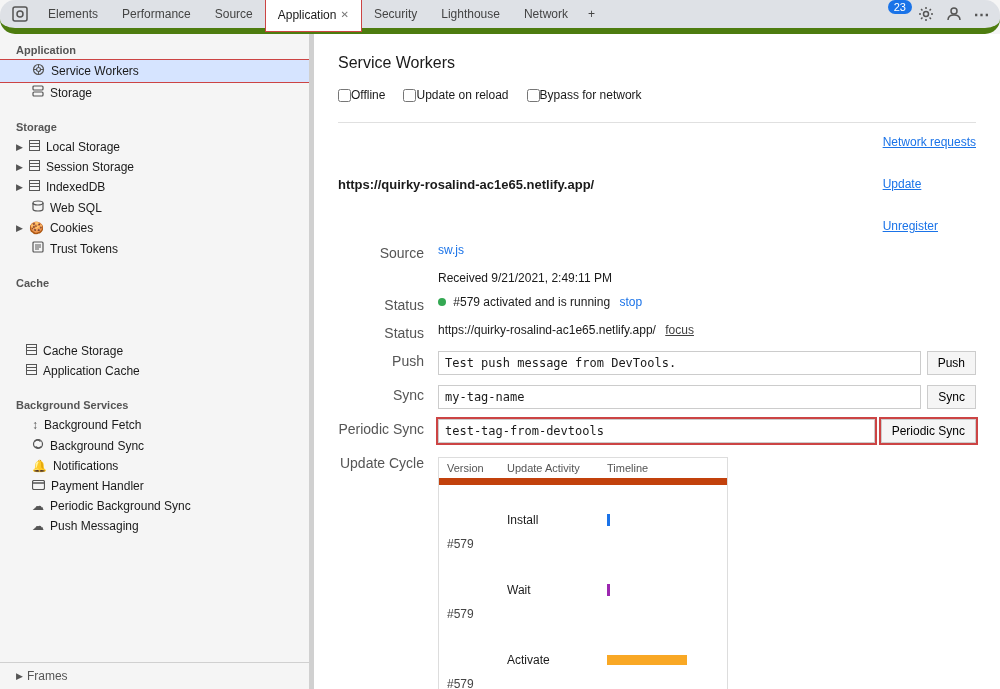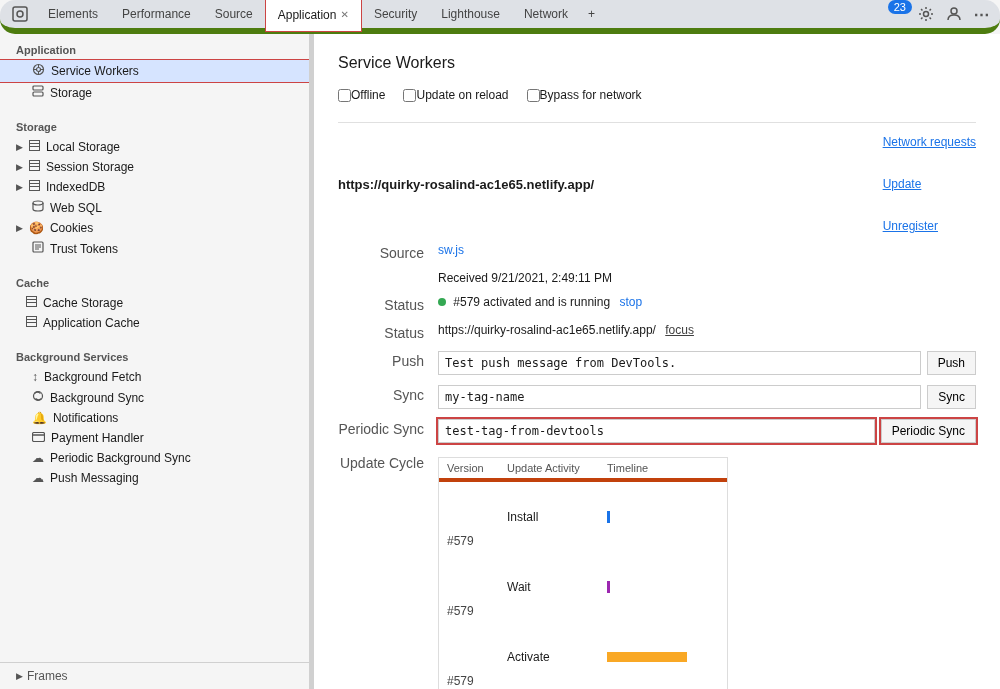--- a/index.html
+++ b/index.html
@@ -122,21 +122,21 @@
     }
     .sw-btn.highlighted { outline: 2px solid #c44; }
 
     
     .update-cycle-container {
       border: 1px solid #ddd;
       background: #fff;
       width: 290px;
       margin-top: 4px;
     }
-    .update-cycle-header { display: flex; padding: 4px 8px; font-size: 11px; color: #555; border-bottom: 4px solid #c2410c; }
+    .update-cycle-header { display: flex; padding: 4px 8px; font-size: 11px; color: #555; border-bottom: 7px solid #c2410c; }
     .uc-col-version { width: 60px; }
     .uc-col-activity { width: 100px; }
     .uc-col-timeline { flex: 1; }
     .uc-row { display: flex; align-items: center; padding: 4px 8px; font-size: 12px; }
     .uc-version { width: 60px; color: #444; margin-top: 48px; }
     .uc-activity { width: 100px; color: #1a1a1a; }
     .uc-timeline { flex: 1; display: flex; align-items: center; }
 
     
     .bottom-bar {
@@ -300,21 +300,21 @@
             <line x1="3" y1="6" x2="9" y2="6" stroke="#555" stroke-width="1"></line>
             <line x1="3" y1="8" x2="7" y2="8" stroke="#555" stroke-width="1"></line>
           </svg>
       </span>
       <span>Trust Tokens</span>
     </div>
 
     <div class="sidebar-divider"></div>
 
     <div class="sidebar-section-label">Cache</div>
-    <div class="sidebar-item" style="padding-left: 26px;">
+    <div class="sidebar-item" style="padding-left: 26px; margin-top: 48px;">
       <span class="item-icon">
         <svg width="11" height="11" viewBox="0 0 11 11">
             <rect x="0.5" y="0.5" width="10" height="10" stroke="#555" stroke-width="1" fill="none"></rect>
             <line x1="0.5" y1="3.5" x2="10.5" y2="3.5" stroke="#555" stroke-width="1"></line>
             <line x1="0.5" y1="6.5" x2="10.5" y2="6.5" stroke="#555" stroke-width="1"></line>
           </svg>
       </span>
       <span>Cache Storage</span>
     </div>
     <div class="sidebar-item" style="padding-left: 26px;">

